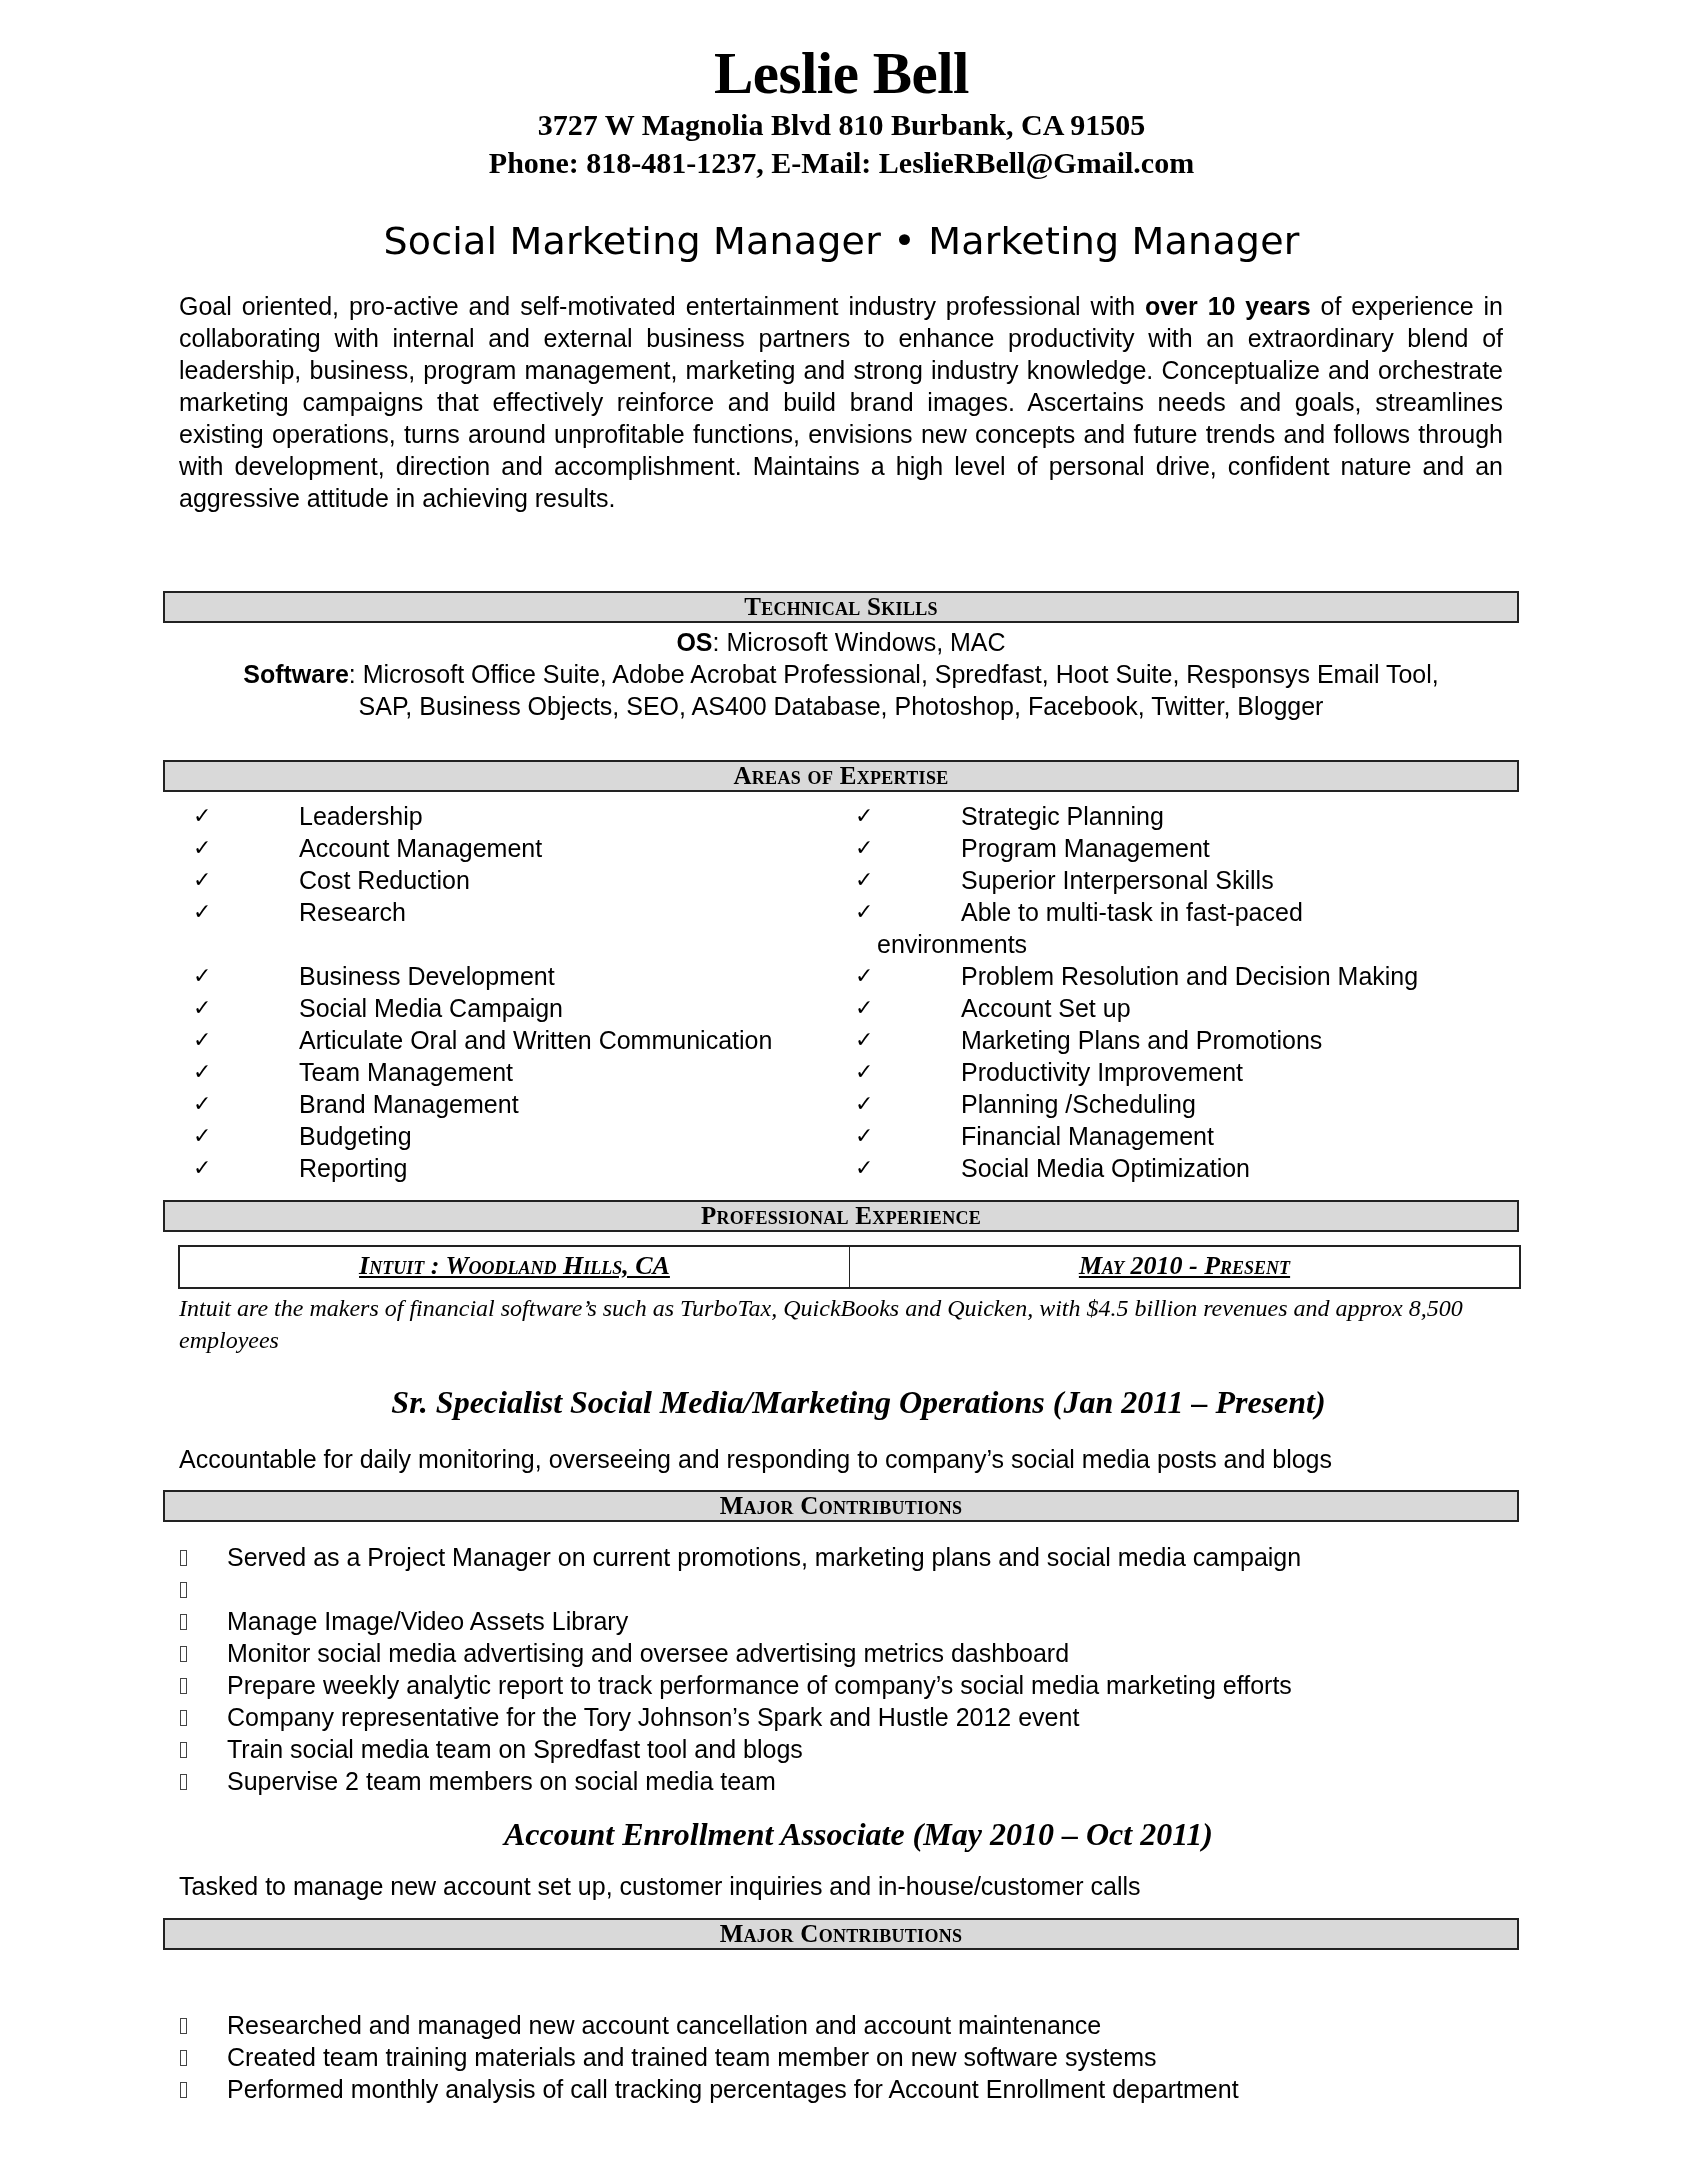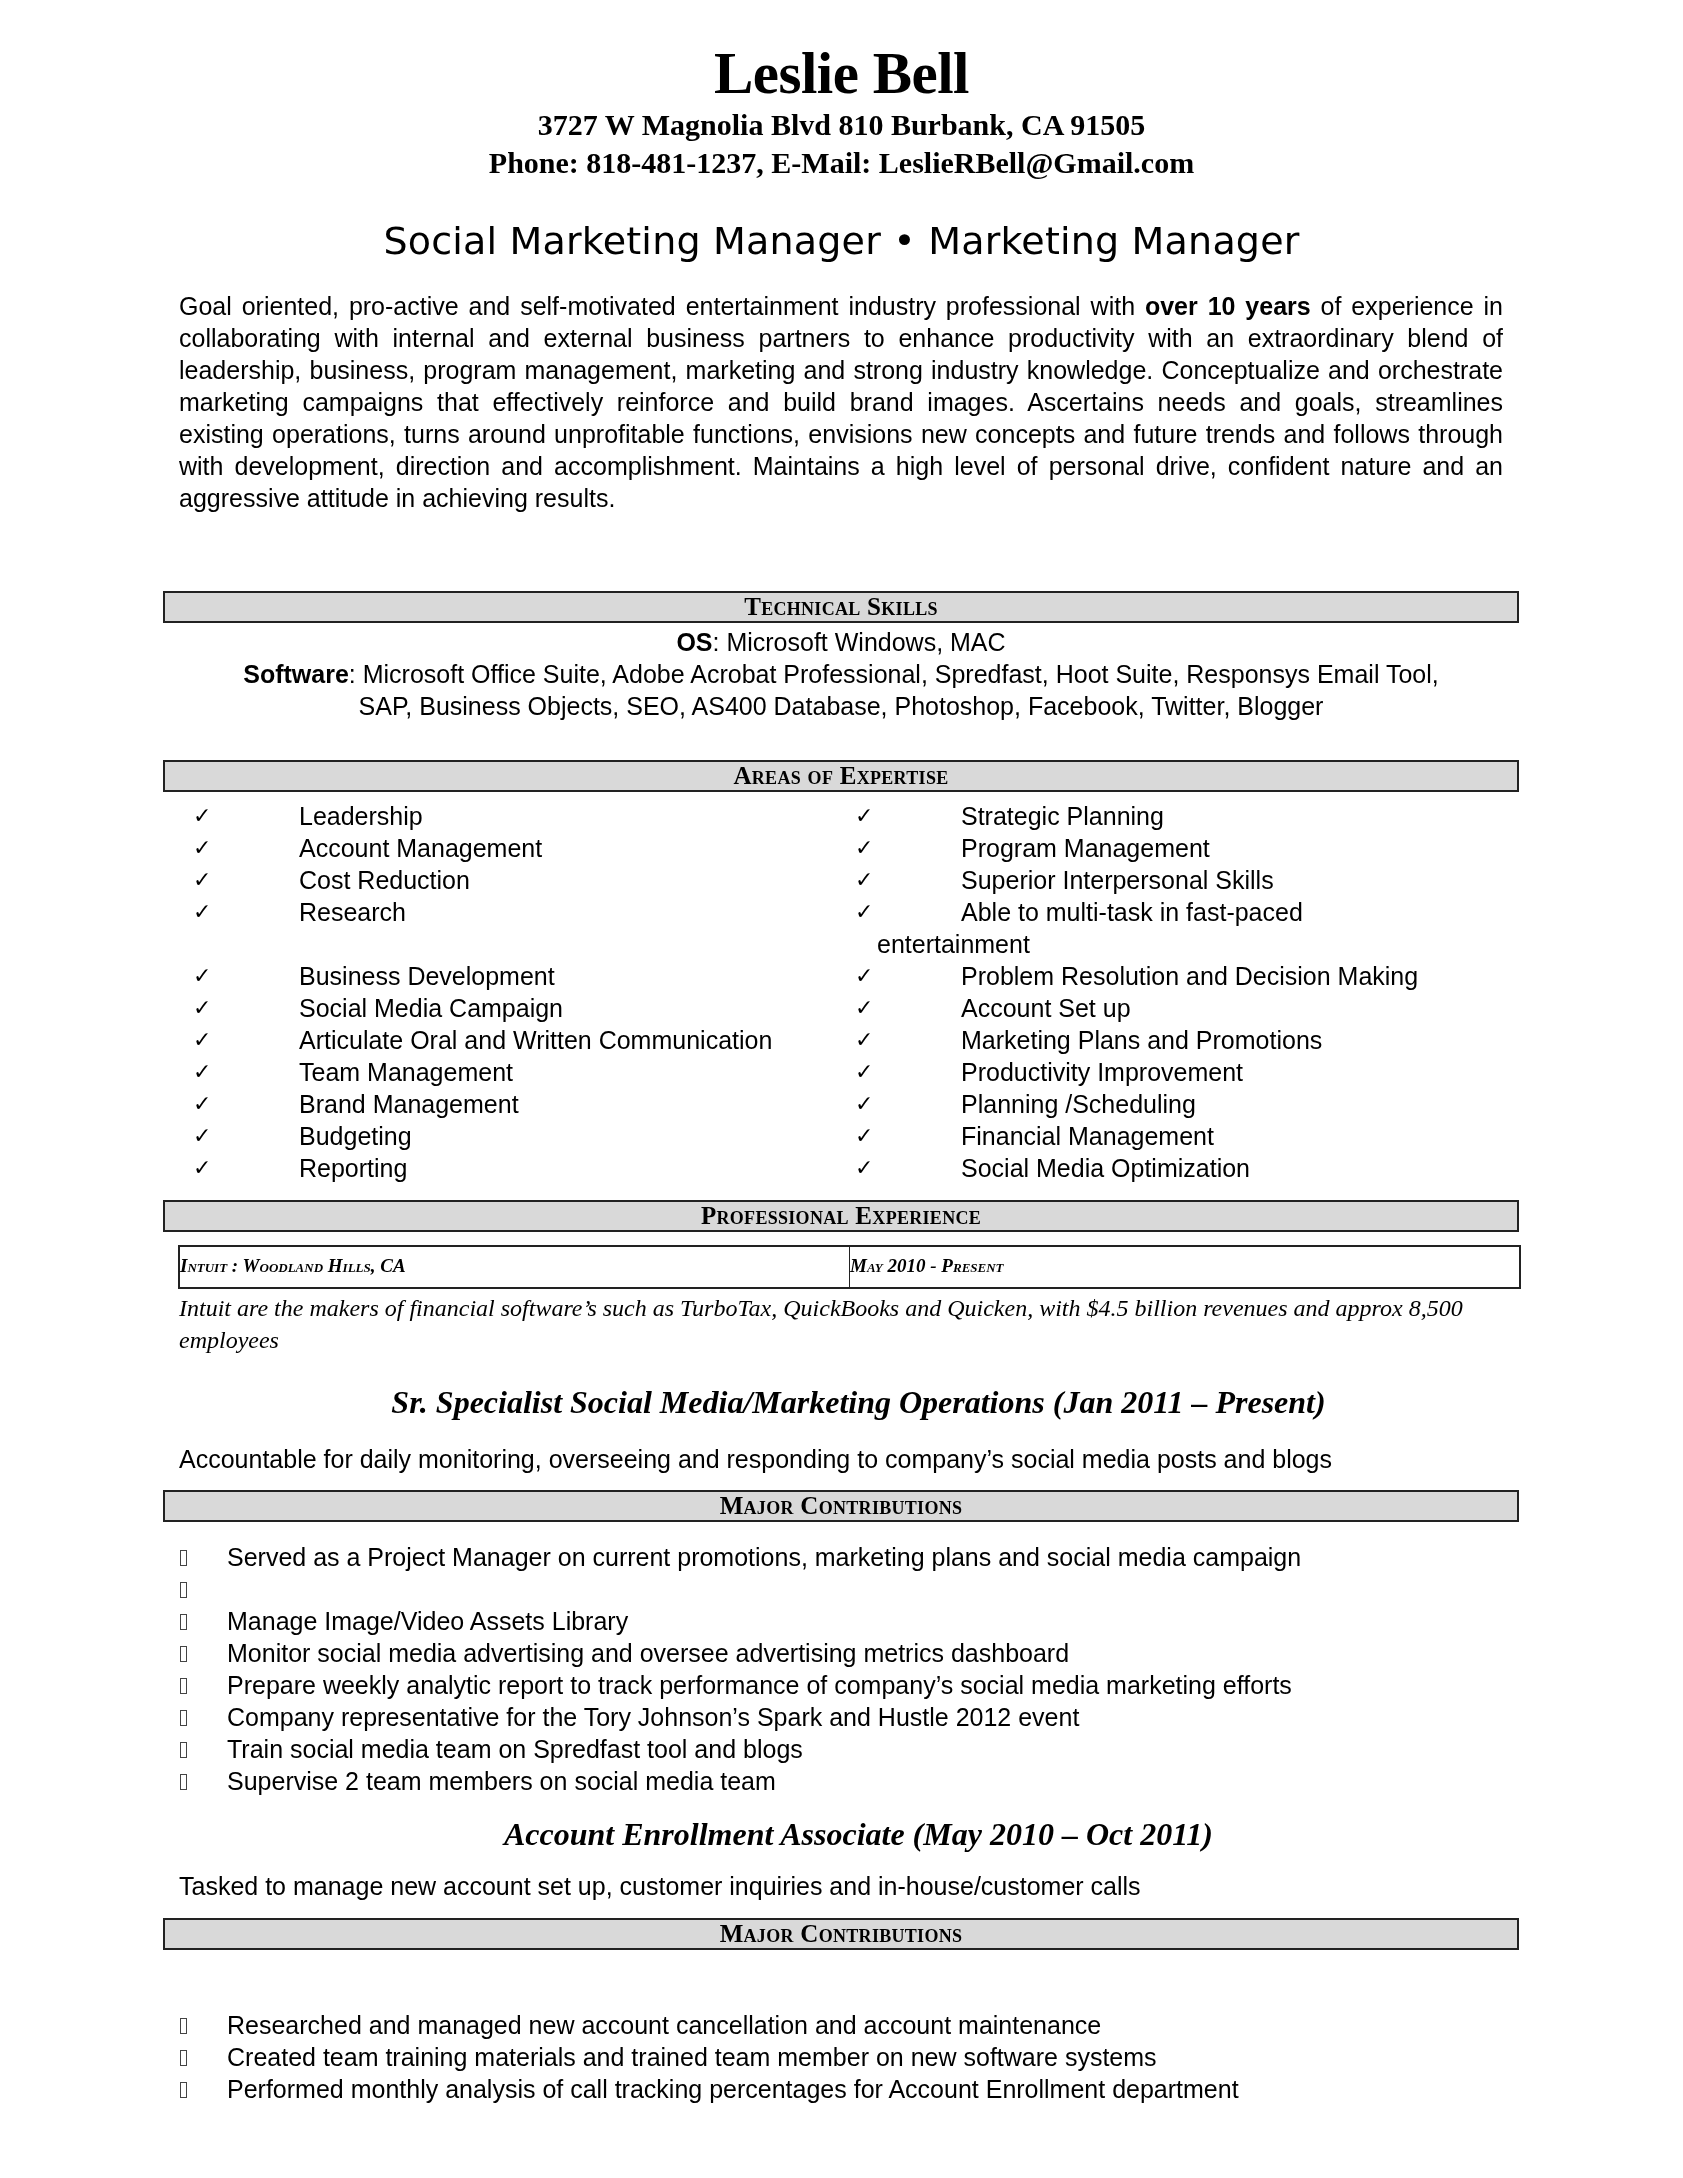--- a/index.html
+++ b/index.html
@@ -26,21 +26,21 @@
 
   .exp-grid { position: absolute; left: 163px; width: 1356px; top: 800px; font-size: 25px; line-height: 32px; }
   .exp-col { position: absolute; top: 0; }
   .exp-item { position: relative; height: 32px; white-space: nowrap; }
   .exp-item .check { position: absolute; left: 30px; font-family: "DejaVu Sans", sans-serif; font-size: 22px; }
   .exp-item .label { position: absolute; left: 136px; }
   .exp-item.wrap { height: 64px; }
   .exp-item.wrap .label2 { position: absolute; left: 52px; top: 32px; }
 
   .job-table { position: absolute; left: 178px; width: 1343px; top: 1245px; height: 44px; border: 2px solid #222; box-sizing: border-box; display: flex; }
-  .job-cell { flex: 1; font-family: "Liberation Serif", serif; font-style: italic; font-weight: bold; font-variant: small-caps; font-size: 19px; line-height: 38px; }
+  .job-cell { flex: 1; text-align: center; font-family: "Liberation Serif", serif; font-style: italic; font-weight: bold; font-variant: small-caps; font-size: 26px; line-height: 38px; text-decoration: underline; }
   .job-cell + .job-cell { border-left: 1.5px solid #222; }
 
   .company-desc { position: absolute; left: 179px; width: 1346px; top: 1292px; font-family: "Liberation Serif", serif; font-style: italic; font-size: 24px; line-height: 32px; }
 
   .role-title { position: absolute; left: 17px; width: 1683px; font-family: "Liberation Serif", serif; font-style: italic; font-weight: bold; font-size: 32px; line-height: 40px; text-align: center; }
   .role-desc { position: absolute; left: 179px; width: 1346px; font-size: 25px; line-height: 32px; }
 
   .bullets { position: absolute; left: 163px; width: 1356px; font-size: 25px; line-height: 32px; }
   .bullet { position: relative; height: 32px; white-space: nowrap; }
   .bullet .box { position: absolute; left: 17px; top: 9px; width: 7px; height: 16px; border: 1.2px solid #444; box-sizing: border-box; }
@@ -124,21 +124,21 @@
           <span class="check">✓</span>
           <span class="label">Program Management</span>
         </div>
       <div class="exp-item">
           <span class="check">✓</span>
           <span class="label">Superior Interpersonal Skills</span>
         </div>
       <div class="exp-item wrap">
           <span class="check">✓</span>
           <span class="label">Able to multi-task in fast-paced</span>
-          <span class="label2">entertainment</span>
+          <span class="label2">environments</span>
         </div>
       <div class="exp-item">
           <span class="check">✓</span>
           <span class="label">Problem Resolution and Decision Making</span>
         </div>
       <div class="exp-item">
           <span class="check">✓</span>
           <span class="label">Account Set up</span>
         </div>
       <div class="exp-item">

